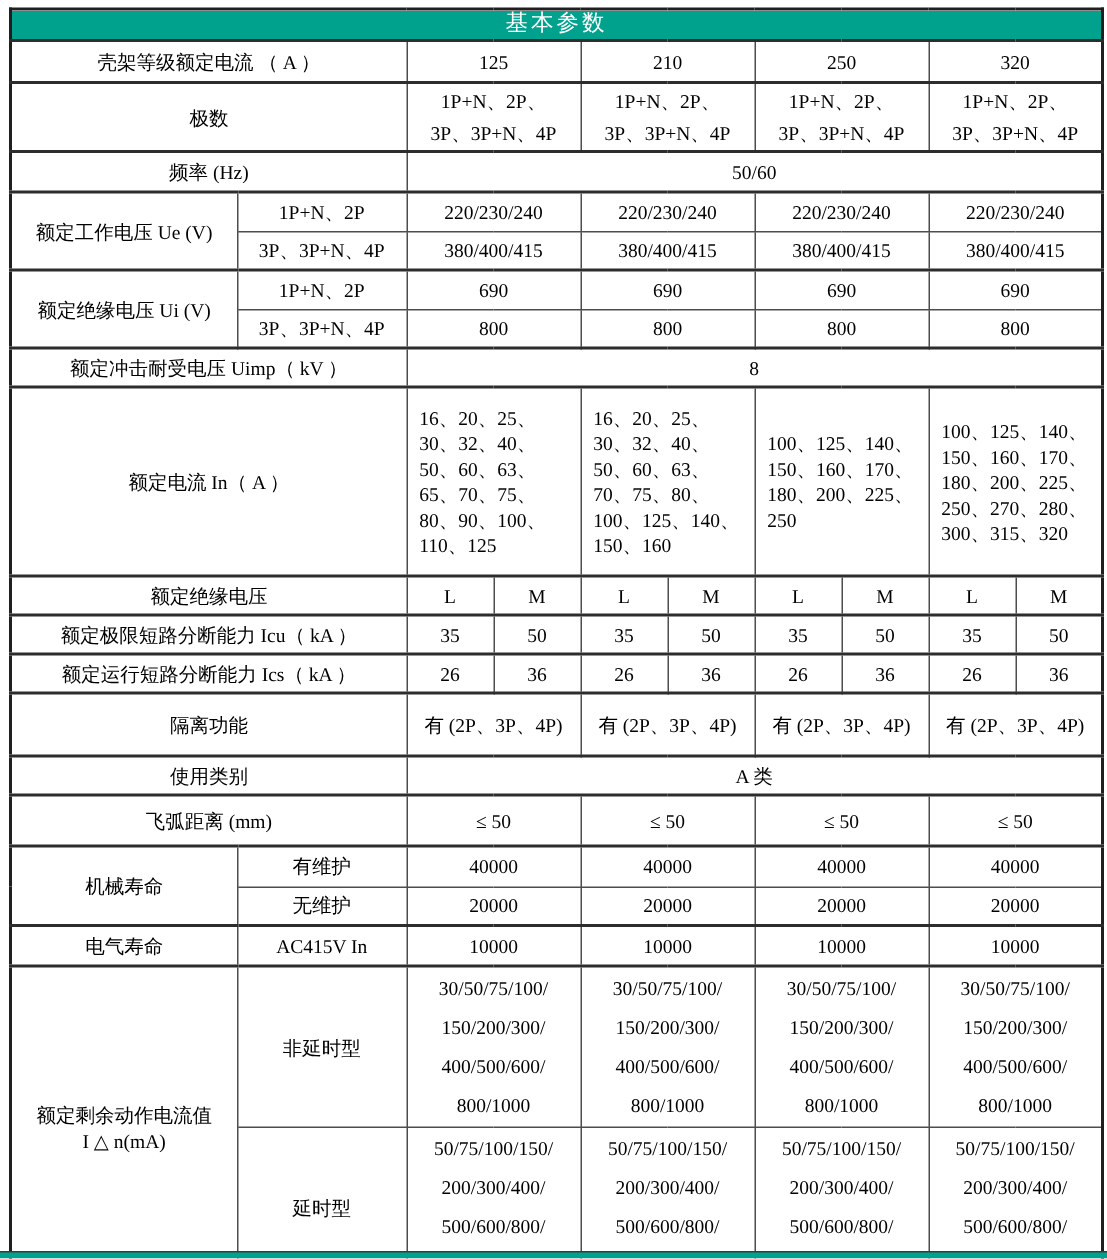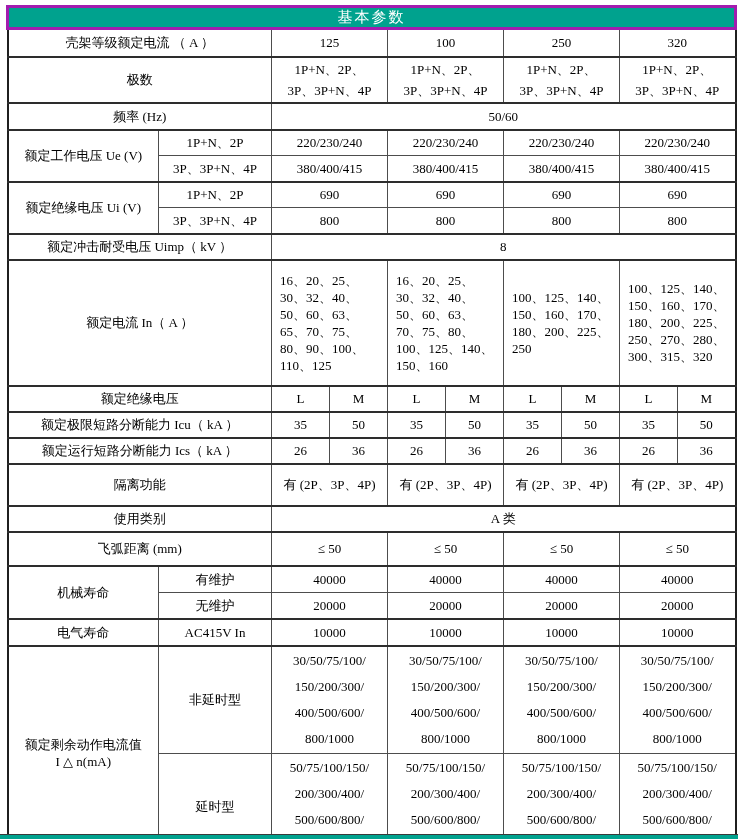--- a/index.html
+++ b/index.html
@@ -29,21 +29,21 @@
     padding: 1px 2px;
     white-space: pre-line;
     overflow: hidden;
   }
   tr.hl td { border-top: 2px solid #2d2d2d; }
   td.title-cell {
     background: var(--accent);
     color: #ffffff;
     font-size: 15px;
     letter-spacing: 2px;
-    border: 3px solid #a21caf;
+    border: 1px solid #a21caf;
   }
   td.la { text-align: left; padding-left: 8px; }
   td.wide-line { line-height: 26px; text-align: center; }
   td.poles-cell { line-height: 21px; font-family: Liberation Serif, serif; }
   .bottom-bar {
     position: absolute;
     left: 0; bottom: 0;
     width: 738px; height: 5px;
     background: var(--accent);
     border-top: 1px solid #3a3a3a;
@@ -68,21 +68,21 @@
     </colgroup>
 
     <tbody>
         <tr style="height:21px">
       <td colspan="10" class="title-cell">基本参数</td>
     </tr>
 
     <tr class="hl" style="height:28px">
       <td colspan="2">壳架等级额定电流 （ A ）</td>
       <td colspan="2">125</td>
-      <td colspan="2">100</td>
+      <td colspan="2">210</td>
       <td colspan="2">250</td>
       <td colspan="2">320</td>
     </tr>
 
     <tr class="hl" style="height:45px">
       <td colspan="2">极数</td>
       <td colspan="2" class="poles-cell">1P+N、2P、
 3P、3P+N、4P</td>
       <td colspan="2" class="poles-cell">1P+N、2P、
 3P、3P+N、4P</td>

